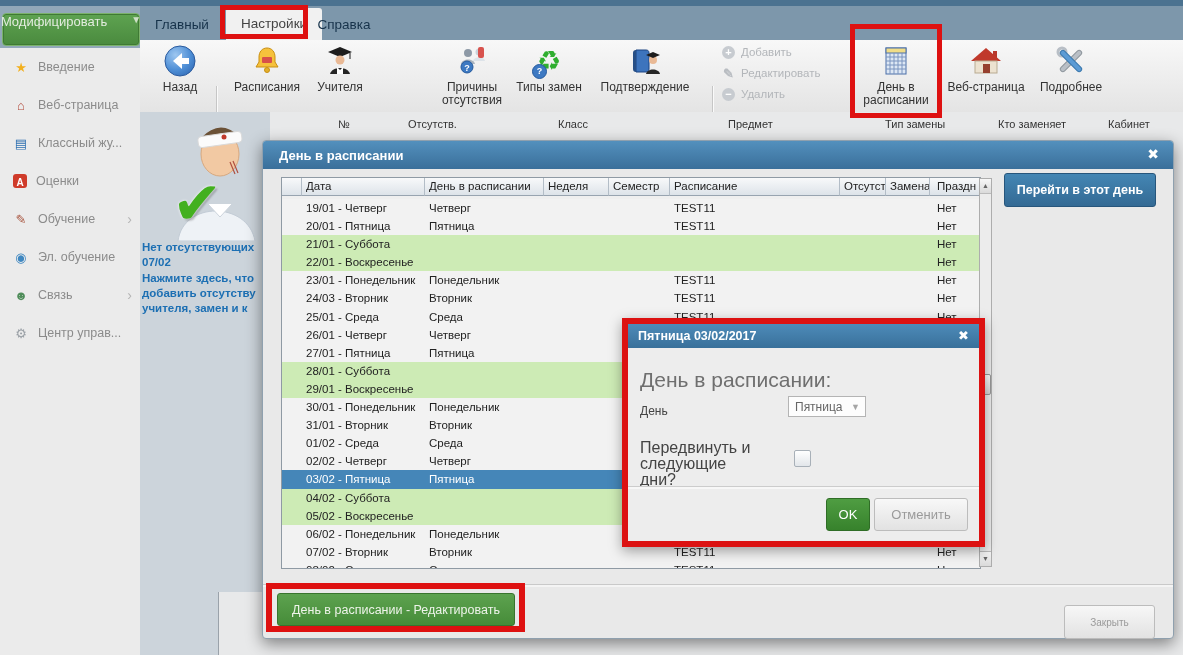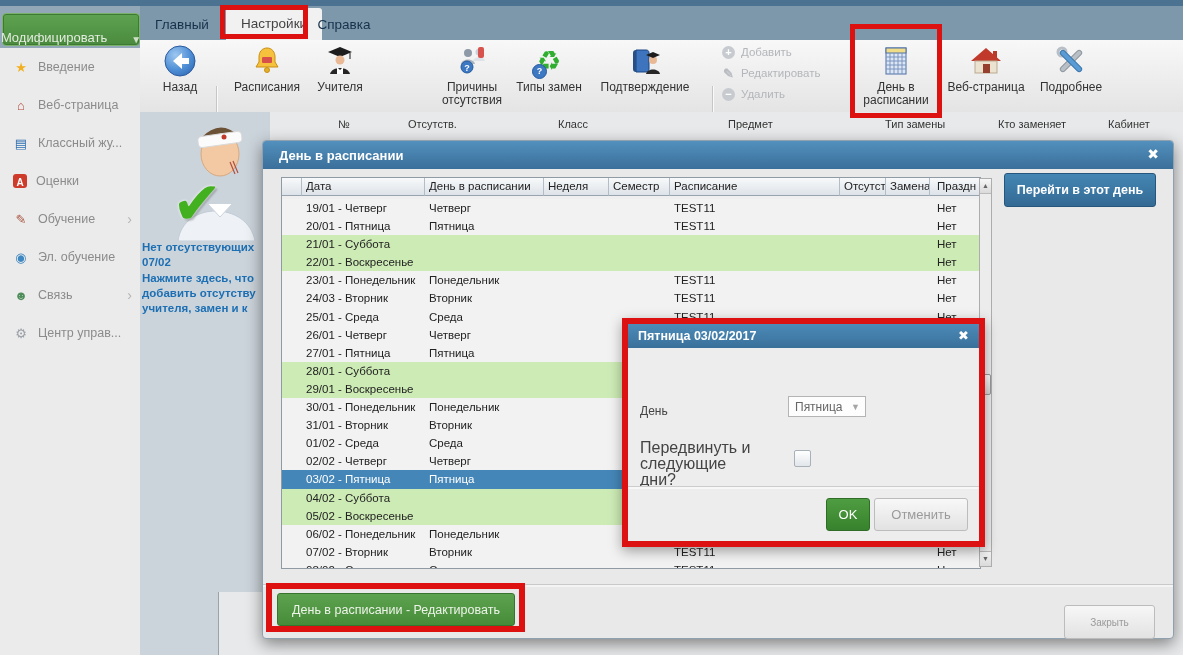--- a/index.html
+++ b/index.html
@@ -5,21 +5,21 @@
   html,body{margin:0;padding:0;background:#5a7d99;font-family:"Liberation Sans",sans-serif;}
   #screen{position:relative;width:1183px;height:655px;overflow:hidden;background:#d2d9df;}
   .abs{position:absolute;}
 
   
   .top-strip{left:0;top:0;width:1183px;height:6px;background:#4b7290;}
   .header-band{left:0;top:6px;width:1183px;height:34px;background:#7d97ab;}
   .header-left{left:0;top:6px;width:140px;height:42px;background:#92a8b9;}
   .modify-btn{left:2px;top:13px;width:136px;height:31px;border-radius:4px;
     background:linear-gradient(#5ea351,#4a8a3e);border:1px solid #7bb26b;box-shadow:inset 0 0 0 1px #3f7a34;
-    color:#e3ecdf;font-size:13px;display:flex;align-items:flex-end;justify-content:center;gap:24px;cursor:pointer;}
+    color:#e3ecdf;font-size:13px;display:flex;align-items:flex-start;justify-content:center;gap:24px;cursor:pointer;}
   .modify-caret{font-size:10px;color:#cfe0c8;}
   .tab{height:30px;line-height:30px;text-align:center;font-size:13.5px;color:#16324a;cursor:pointer;}
   .tab.active{background:#f1f1f1;color:#444;border-radius:3px 3px 0 0;}
   #tab-main{left:150px;top:10px;width:64px;}
   #tab-settings{left:226px;top:8px;width:96px;height:32px;line-height:32px;}
   #tab-help{left:310px;top:10px;width:68px;}
 
   
   .sidebar{left:0;top:48px;width:140px;height:607px;background:#ebebeb;border-right:1px solid #cfcfcf;}
   .side-item{position:relative;height:38px;display:flex;align-items:center;padding-left:13px;cursor:pointer;}
@@ -621,20 +621,21 @@
     <div class="edit-day-btn">День в расписании - Редактировать</div>
     <div class="close-btn">Закрыть</div>
   </div>
 
   <div class="abs dialog-frame">
     <div class="dialog">
       <div class="dlg-header">
         <span class="dlg-title">Пятница 03/02/2017</span>
         <span class="dlg-close">✖</span>
       </div>
+      <div class="dlg-heading">День в расписании:</div>
       <div class="dlg-day-label">День</div>
       <div class="dlg-select">
         <span>Пятница</span>
         <span class="caret">▼</span>
       </div>
       <div class="dlg-move-label">Передвинуть и следующие дни?</div>
       <div class="dlg-checkbox"></div>
       <div class="dlg-divider"></div>
       <div class="ok-btn">OK</div>
       <div class="cancel-btn">Отменить</div>

